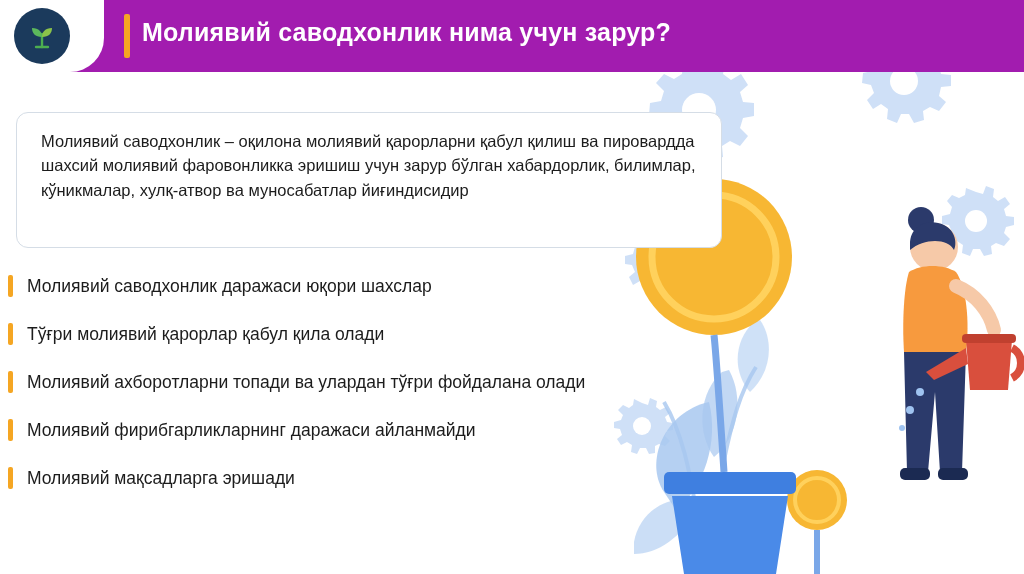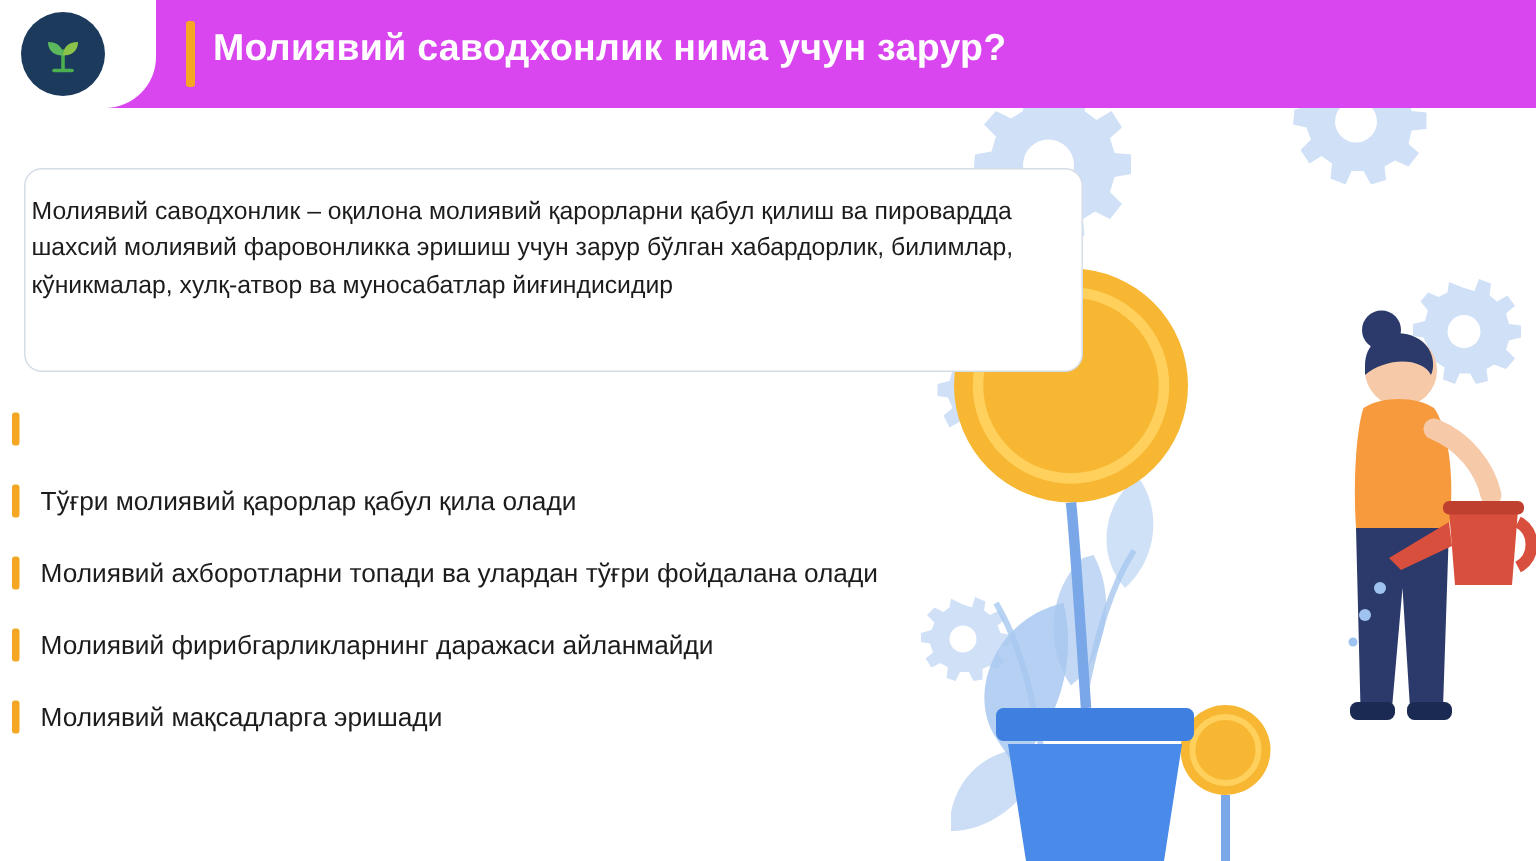--- a/index.html
+++ b/index.html
@@ -15,21 +15,21 @@
     font-family: "Liberation Sans", sans-serif;
     position: relative;
   }
 
   
   .header {
     position: absolute;
     top: 0; left: 0;
     width: 1024px;
     height: 72px;
-    background: #d946ef;
+    background: #a21caf;
     z-index: 20;
   }
   .header-logo-plate {
     position: absolute;
     left: 0; top: 0;
     width: 104px;
     height: 72px;
     background: #ffffff;
     border-bottom-right-radius: 34px;
   }
@@ -79,21 +79,21 @@
   .def-box {
     position: absolute;
     left: 16px;
     top: 112px;
     width: 706px;
     height: 136px;
     background: #ffffff;
     border: 1px solid #d5dde6;
     border-radius: 12px;
     z-index: 10;
-    padding: 16px 4px;
+    padding: 16px 24px;
   }
   .def-text {
     font-size: 16.5px;
     line-height: 1.48;
     color: #1c1c1c;
   }
 
   
   .bullets {
     position: absolute;
@@ -232,20 +232,21 @@
   <div class="header-title">Молиявий саводхонлик нима учун зарур?</div>
 </div>
 
 <div class="def-box">
   <div class="def-text">Молиявий саводхонлик – оқилона молиявий қарорларни қабул қилиш ва пировардда шахсий молиявий фаровонликка эришиш учун зарур бўлган хабардорлик, билимлар, кўникмалар, хулқ-атвор ва муносабатлар йиғиндисидир</div>
 </div>
 
 <div class="bullets">
   <div class="bullet-row">
     <span class="bullet-mark"></span>
+    <span class="bullet-text">Молиявий саводхонлик даражаси юқори шахслар</span>
   </div>
   <div class="bullet-row">
     <span class="bullet-mark"></span>
     <span class="bullet-text">Тўғри молиявий қарорлар қабул қила олади</span>
   </div>
   <div class="bullet-row">
     <span class="bullet-mark"></span>
     <span class="bullet-text">Молиявий ахборотларни топади ва улардан тўғри фойдалана олади</span>
   </div>
   <div class="bullet-row">

